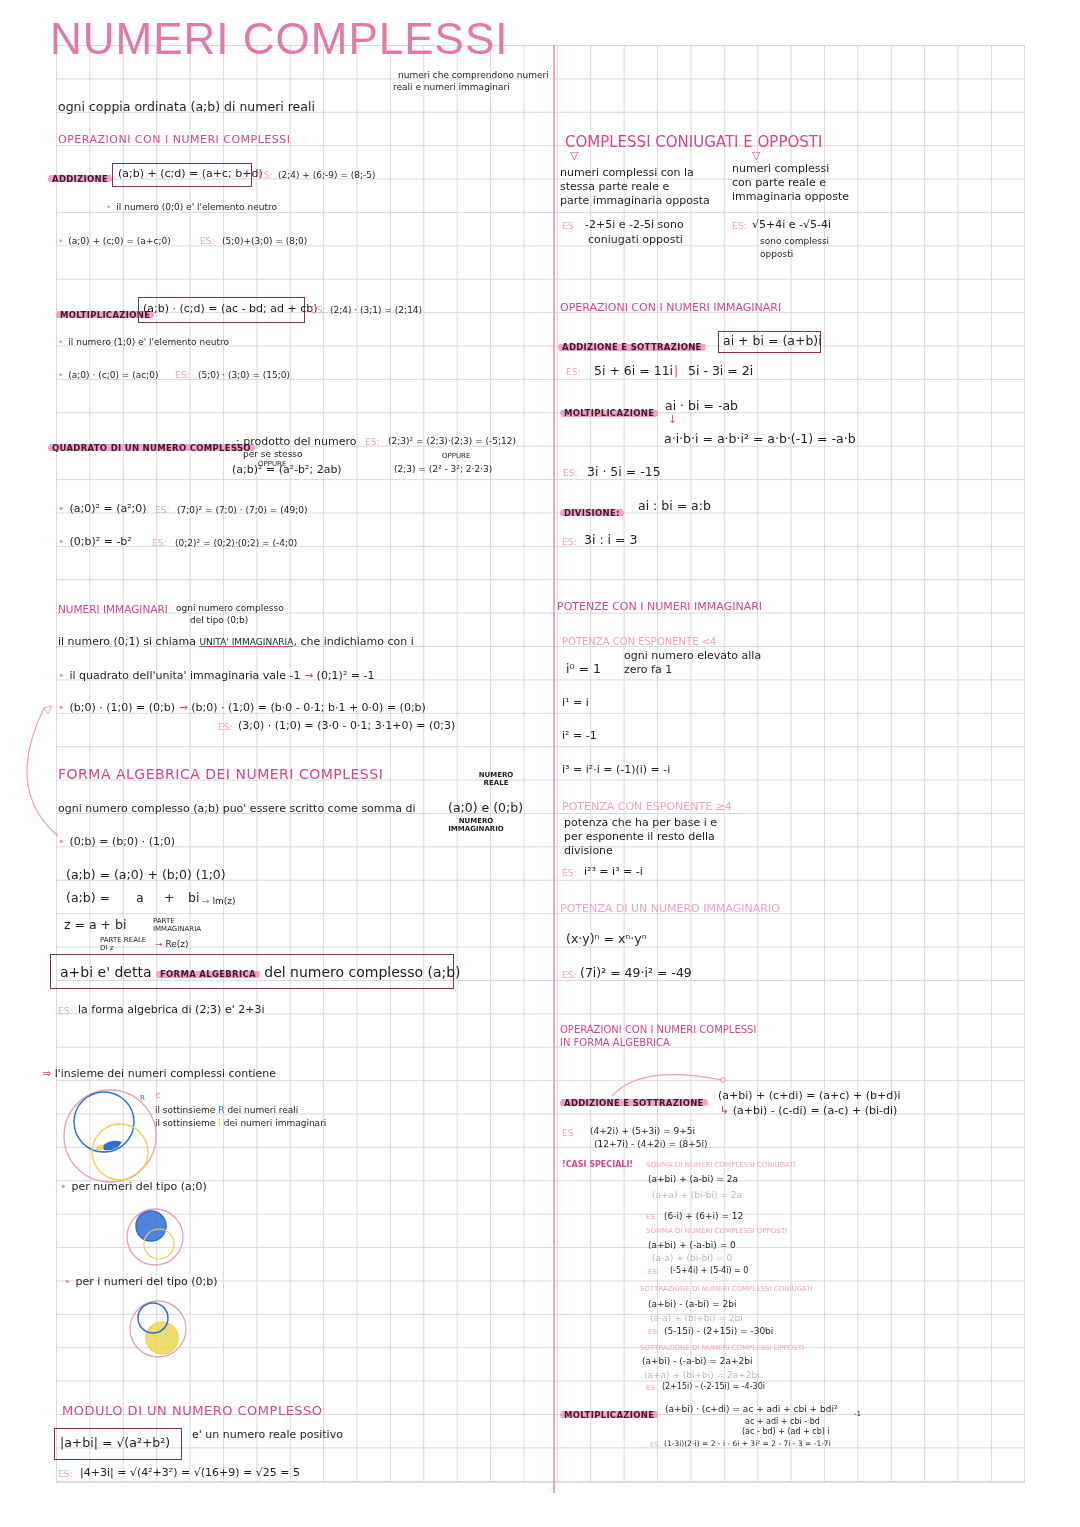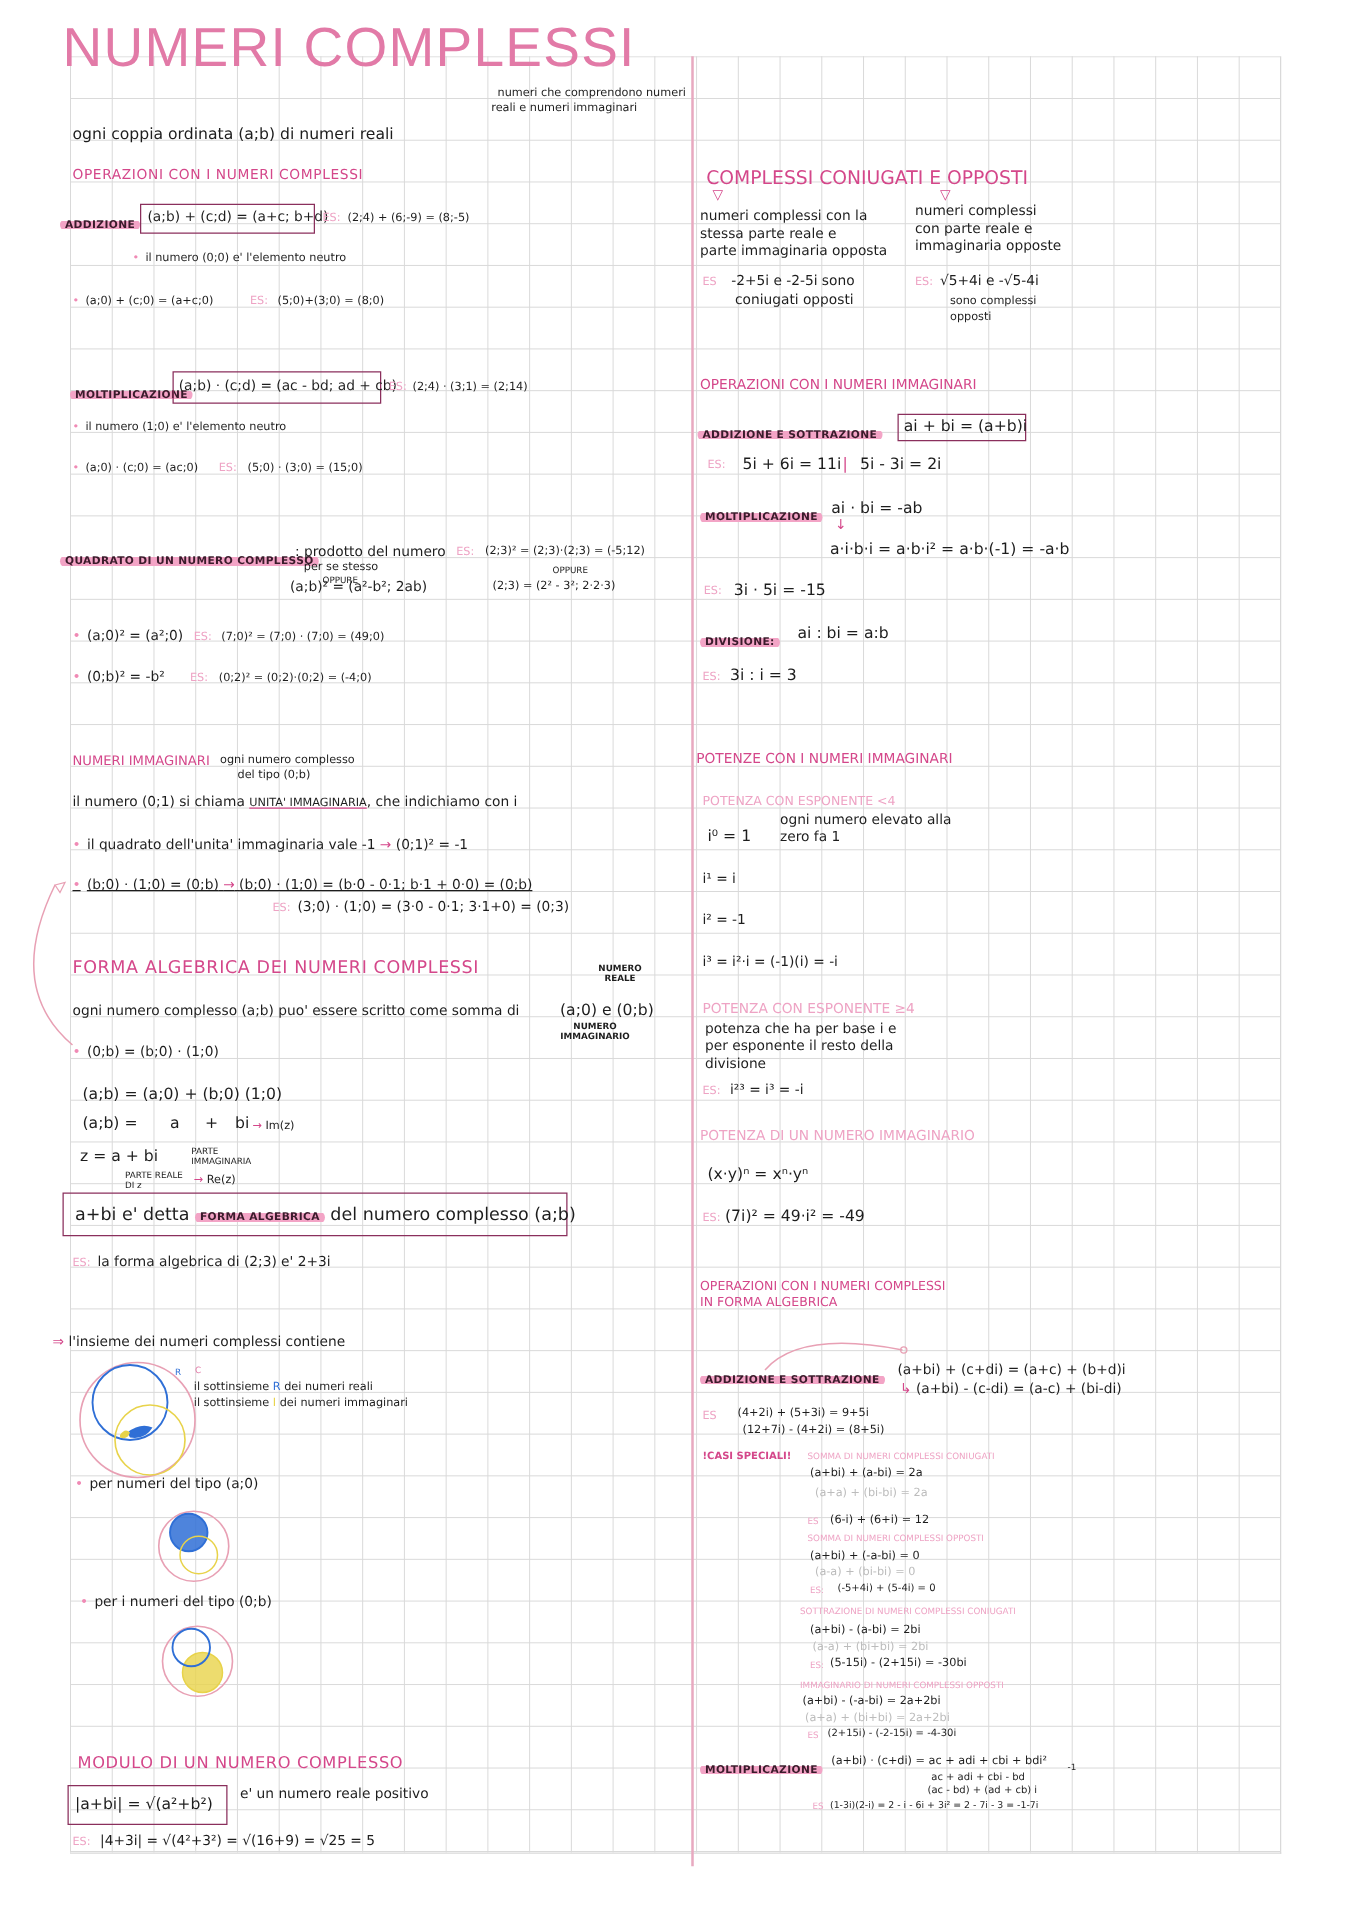--- a/index.html
+++ b/index.html
@@ -81,21 +81,21 @@
 <div class="t xs" style="left:177px;top:505px;">(7;0)² = (7;0) · (7;0) = (49;0)</div>
 <div class="t sm" style="left:58px;top:536px;"><span class="dot">•</span><span>(0;b)² = -b²</span></div>
 <div class="t xs pinklt" style="left:152px;top:538px;">ES:</div>
 <div class="t xs" style="left:175px;top:538px;">(0;2)² = (0;2)·(0;2) = (-4;0)</div>
 
 <div class="t pink" style="left:58px;top:603px;font-size:10.5px;">NUMERI IMMAGINARI</div>
 <div class="t xs" style="left:176px;top:603px;">ogni numero complesso</div>
 <div class="t xs" style="left:190px;top:615px;">del tipo (0;b)</div>
 <div class="t sm" style="left:58px;top:636px;"><span>il numero (0;1) si chiama</span> <span class="ul" style="font-size:9px;">UNITA' IMMAGINARIA</span><span>, che indichiamo con i</span></div>
 <div class="t sm" style="left:58px;top:670px;"><span class="dot">•</span><span>il quadrato dell'unita' immaginaria vale -1</span> <span class="pink">→</span> <span>(0;1)² = -1</span></div>
-<div class="t sm" style="left:58px;top:702px;text-decoration:underline;"><span class="dot">•</span><span>(b;0) · (1;0) = (0;b)</span> <span class="pink">→</span> <span>(b;0) · (1;0) = (b·0 - 0·1; b·1 + 0·0) = (0;b)</span></div>
+<div class="t sm" style="left:58px;top:702px;"><span class="dot">•</span><span>(b;0) · (1;0) = (0;b)</span> <span class="pink">→</span> <span>(b;0) · (1;0) = (b·0 - 0·1; b·1 + 0·0) = (0;b)</span></div>
 <div class="t xs pinklt" style="left:218px;top:722px;">ES:</div>
 <div class="t sm" style="left:238px;top:720px;">(3;0) · (1;0) = (3·0 - 0·1; 3·1+0) = (0;3)</div>
 
 <div class="t pink" style="left:58px;top:766px;font-size:14px;letter-spacing:0.5px;">FORMA ALGEBRICA DEI NUMERI COMPLESSI</div>
 <div class="t xxs" style="left:476px;top:771px;font-weight:bold;width:40px;white-space:normal;text-align:center;">NUMERO REALE</div>
 <div class="t sm" style="left:58px;top:803px;">ogni numero complesso (a;b) puo' essere scritto come somma di</div>
 <div class="t md" style="left:448px;top:801px;">(a;0) e (0;b)</div>
 <div class="t xxs" style="left:446px;top:817px;font-weight:bold;width:60px;white-space:normal;text-align:center;">NUMERO IMMAGINARIO</div>
 <div class="t sm" style="left:58px;top:836px;"><span class="dot">•</span><span>(0;b) = (b;0) · (1;0)</span></div>
 <div class="t md" style="left:66px;top:868px;">(a;b) = (a;0) + (b;0) (1;0)</div>
@@ -226,21 +226,21 @@
 <div class="t xs gray" style="left:652px;top:1253px;">(a-a) + (bi-bi) = 0</div>
 <div class="t xxs pinklt" style="left:648px;top:1268px;">ES:</div>
 <div class="t xs" style="left:670px;top:1266px;font-size:8px;">(-5+4i) + (5-4i) = 0</div>
 
 <div class="t pinklt" style="left:640px;top:1285px;font-size:7px;">SOTTRAZIONE DI NUMERI COMPLESSI CONIUGATI</div>
 <div class="t xs" style="left:648px;top:1299px;">(a+bi) - (a-bi) = 2bi</div>
 <div class="t xs gray" style="left:650px;top:1313px;">(a-a) + (bi+bi) = 2bi</div>
 <div class="t xxs pinklt" style="left:648px;top:1328px;">ES:</div>
 <div class="t xs" style="left:664px;top:1326px;">(5-15i) - (2+15i) = -30bi</div>
 
-<div class="t pinklt" style="left:640px;top:1344px;font-size:7px;">IMMAGINARIO DI NUMERI COMPLESSI OPPOSTI</div>
+<div class="t pinklt" style="left:640px;top:1344px;font-size:7px;">SOTTRAZIONE DI NUMERI COMPLESSI OPPOSTI</div>
 <div class="t xs" style="left:642px;top:1356px;">(a+bi) - (-a-bi) = 2a+2bi</div>
 <div class="t xs gray" style="left:644px;top:1370px;">(a+a) + (bi+bi) = 2a+2bi</div>
 <div class="t xxs pinklt" style="left:646px;top:1384px;">ES</div>
 <div class="t xs" style="left:662px;top:1382px;font-size:8px;">(2+15i) - (-2-15i) = -4-30i</div>
 
 <div class="t" style="left:560px;top:1404px;"><span class="hl">MOLTIPLICAZIONE</span></div>
 <div class="t xs" style="left:665px;top:1404px;">(a+bi) · (c+di) = ac + adi + cbi + bdi²</div>
 <div class="t xxs" style="left:854px;top:1410px;">-1</div>
 <div class="t xs" style="left:745px;top:1417px;font-size:8px;">ac + adi + cbi - bd</div>
 <div class="t xs" style="left:742px;top:1427px;font-size:8px;">(ac - bd) + (ad + cb) i</div>

